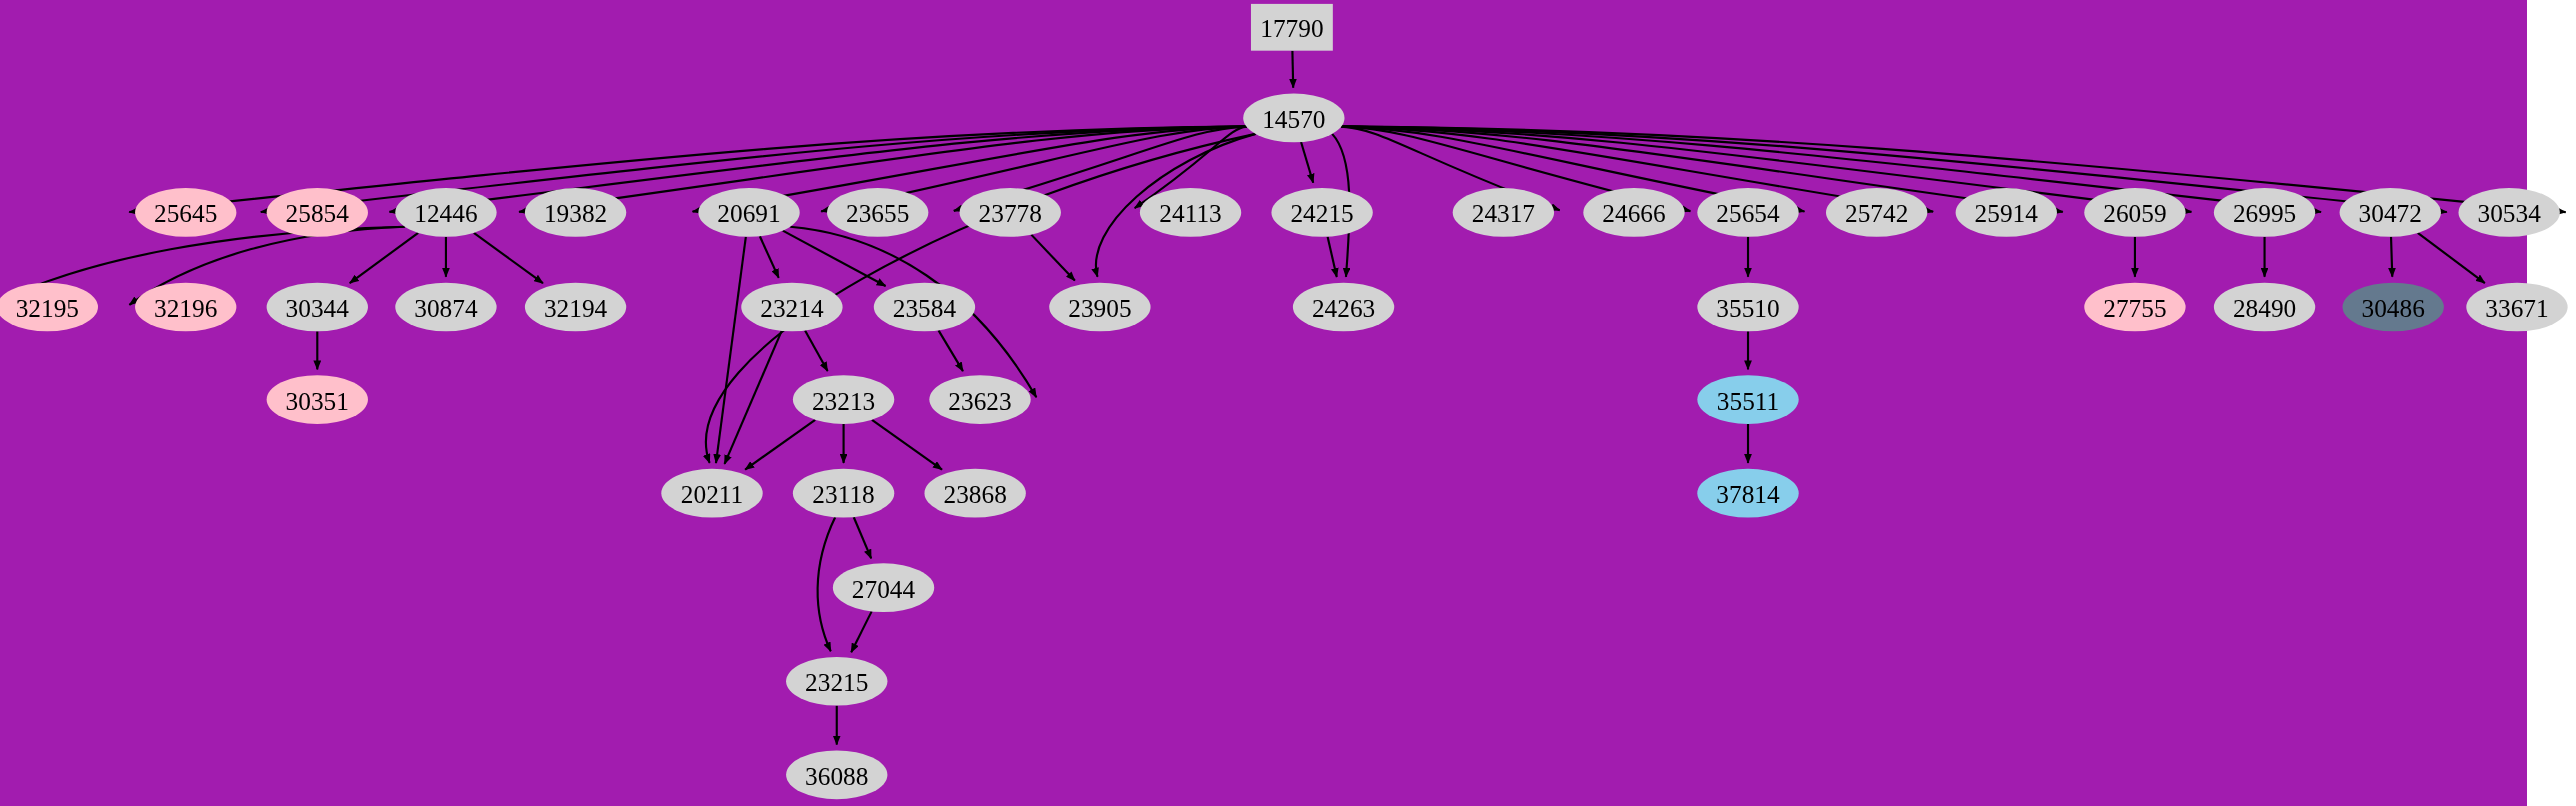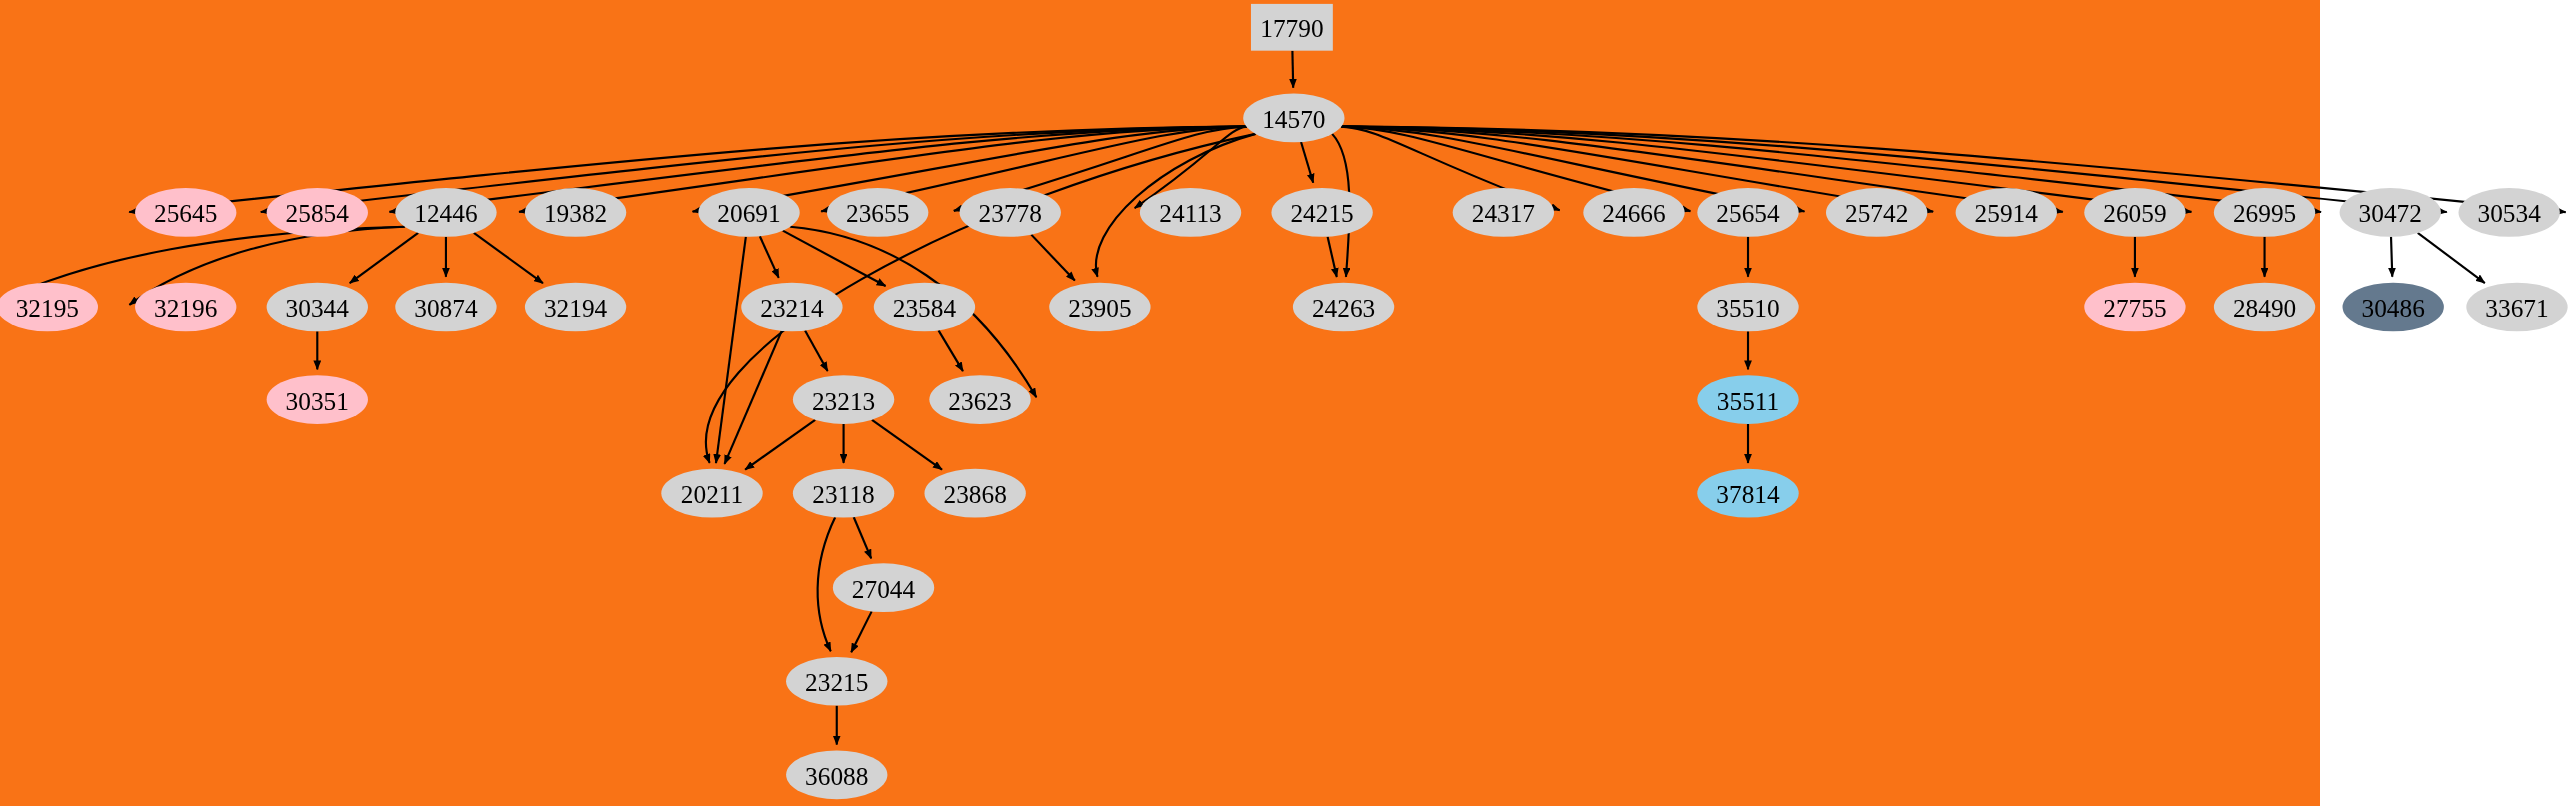--- a/index.html
+++ b/index.html
@@ -8,23 +8,23 @@
     background: #ffffff;
   }
   body {
     width: 2576px;
     height: 806px;
     font-family: "Liberation Serif", "DejaVu Serif", serif;
     overflow: hidden;
   }
   #graph-root {
     position: relative;
-    width: 2320px;
+    width: 2527px;
     height: 806px;
-    background: #f97316;
+    background: #a21caf;
   }
   svg#graph-canvas {
     position: absolute;
     top: 0;
     left: 0;
     width: 2576px;
     height: 806px;
     display: block;
   }
   .edge-path {

